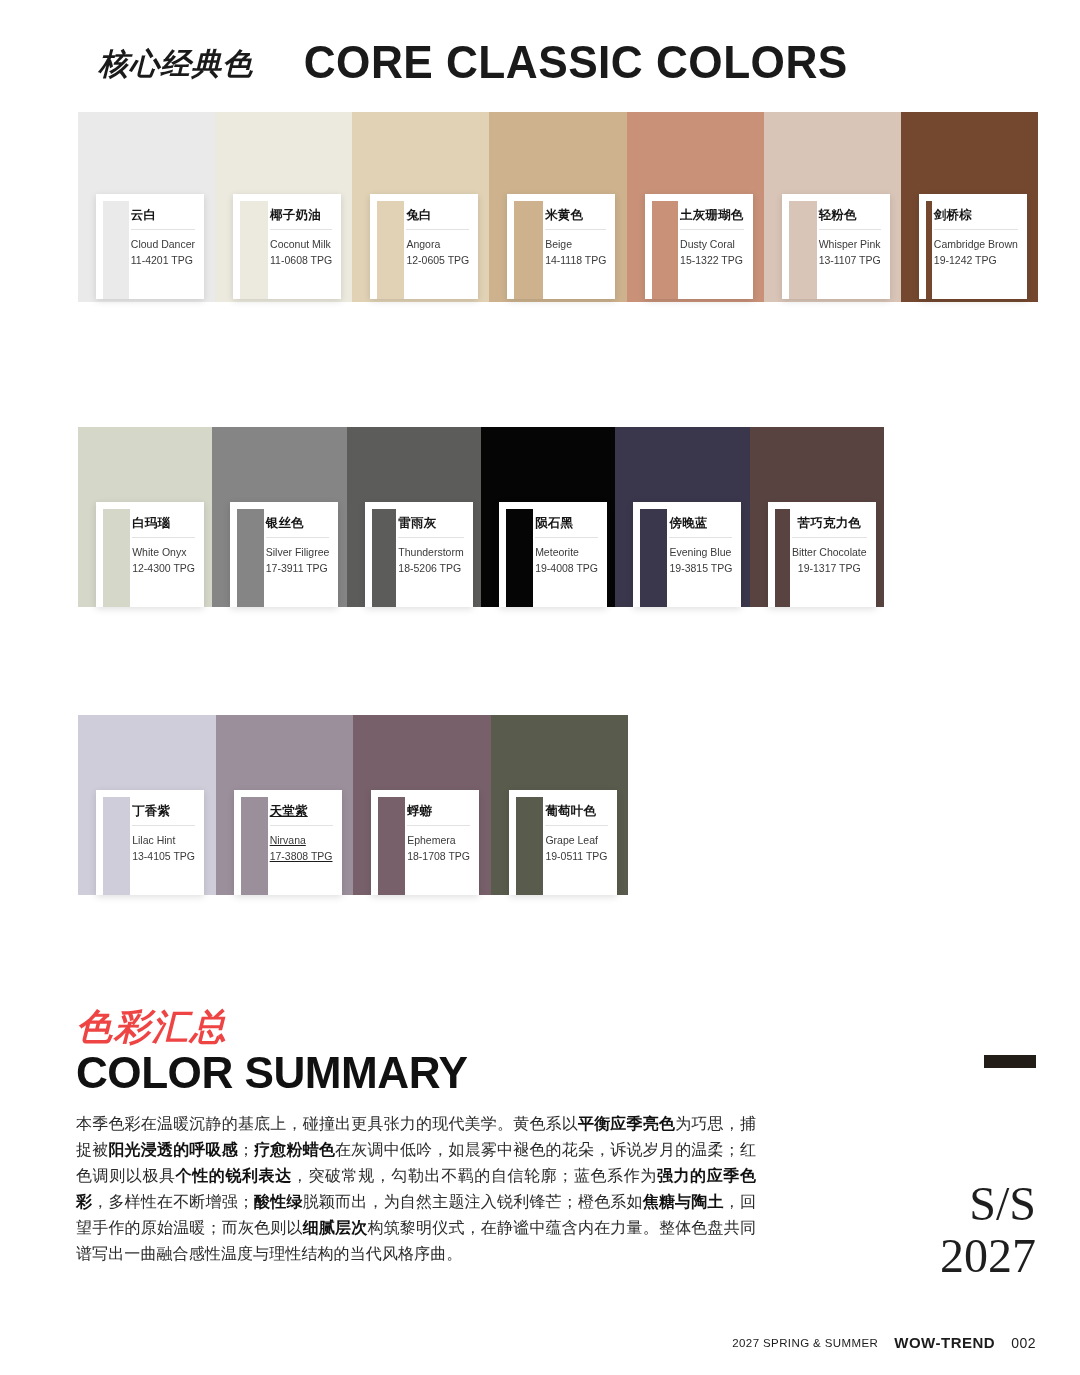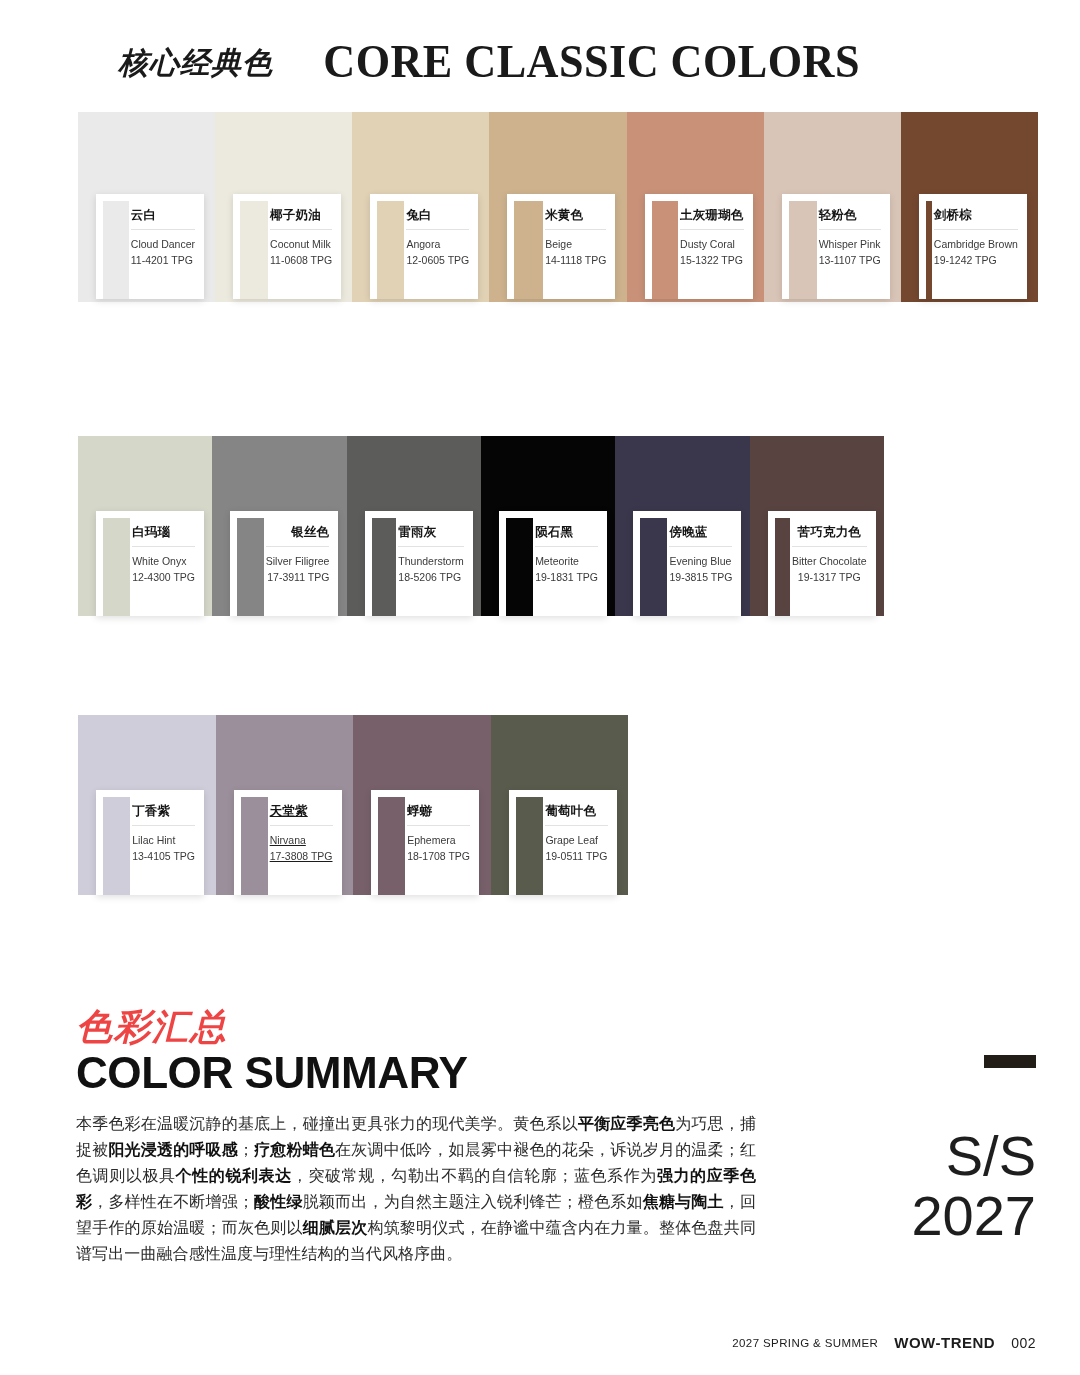--- a/index.html
+++ b/index.html
@@ -11,28 +11,27 @@
     font-family: "Liberation Sans", "DejaVu Sans", sans-serif;
     color: #1c1c1c;
     position: relative;
     overflow: hidden;
   }
 
   
   .header {
     position: absolute;
     top: 34px;
-    left: 16px;
+    left: 4px;
     width: 888px;
     height: 60px;
     display: flex;
     align-items: baseline;
     justify-content: flex-end;
     padding-right: 44px;
-    font-family: Liberation Serif, serif;
   }
   .header-cn {
     font-size: 30px;
     font-weight: 700;
     font-style: italic;
     letter-spacing: 1px;
     color: #1a1a1a;
     margin-right: 16px;
     position: relative;
     top: -4px;
@@ -102,21 +101,21 @@
     font-size: 10.5px;
     color: #3a3a3a;
     margin-top: 2px;
     line-height: 1.35;
     white-space: nowrap;
   }
 
   
   #row1 { top: 112px; width: 960px; height: 190px; }
   #row1 .row-cards { top: 82px; }
-  #row2 { top: 436px; width: 806px; height: 180px; }
+  #row2 { top: 427px; width: 806px; height: 180px; }
   #row2 .row-cards { top: 75px; }
   #row3 { top: 715px; width: 550px; height: 180px; }
   #row3 .row-cards { top: 75px; }
 
   
   .summary {
     position: absolute;
     left: 76px;
     top: 1008px;
     width: 680px;
@@ -156,26 +155,27 @@
     top: 1055px;
     text-align: right;
   }
   .season-bar {
     width: 52px;
     height: 13px;
     background: #231d18;
     margin-left: auto;
   }
   .season-text {
-    margin-top: 58px;
-    font-size: 56px;
+    margin-top: 110px;
+    font-size: 48px;
     font-weight: 400;
     line-height: 1.08;
     color: #1e1e1e;
     letter-spacing: 0px;
+    font-family: Liberation Serif, serif;
   }
 
   
   .footer {
     position: absolute;
     right: 44px;
     bottom: 24px;
     display: flex;
     align-items: center;
     gap: 16px;
@@ -284,42 +284,42 @@
     </div>
   <div class="row-cards">
       <div class="card" style="margin-left: 18px;">
         <div class="chip" style="background: rgb(213, 215, 201);"></div>
         <div class="card-body">
           <div class="name-cn">白玛瑙</div>
           <div class="name-en">White Onyx</div>
           <div class="code">12-4300 TPG</div>
         </div>
       </div>
-      <div class="card" style="margin-left: 26.3333px; text-align: right;">
+      <div class="card" style="margin-left: 26.3333px;">
         <div class="chip" style="background: rgb(133, 133, 133);"></div>
         <div class="card-body">
           <div class="name-cn">银丝色</div>
           <div class="name-en">Silver Filigree</div>
           <div class="code">17-3911 TPG</div>
         </div>
       </div>
       <div class="card" style="margin-left: 26.3333px;">
         <div class="chip" style="background: rgb(92, 92, 91);"></div>
         <div class="card-body">
           <div class="name-cn">雷雨灰</div>
           <div class="name-en">Thunderstorm</div>
           <div class="code">18-5206 TPG</div>
         </div>
       </div>
       <div class="card" style="margin-left: 26.3333px;">
         <div class="chip" style="background: rgb(5, 5, 5);"></div>
         <div class="card-body">
           <div class="name-cn">陨石黑</div>
           <div class="name-en">Meteorite</div>
-          <div class="code">19-1831 TPG</div>
+          <div class="code">19-4008 TPG</div>
         </div>
       </div>
       <div class="card" style="margin-left: 26.3333px;">
         <div class="chip" style="background: rgb(58, 55, 76);"></div>
         <div class="card-body">
           <div class="name-cn">傍晚蓝</div>
           <div class="name-en">Evening Blue</div>
           <div class="code">19-3815 TPG</div>
         </div>
       </div>

